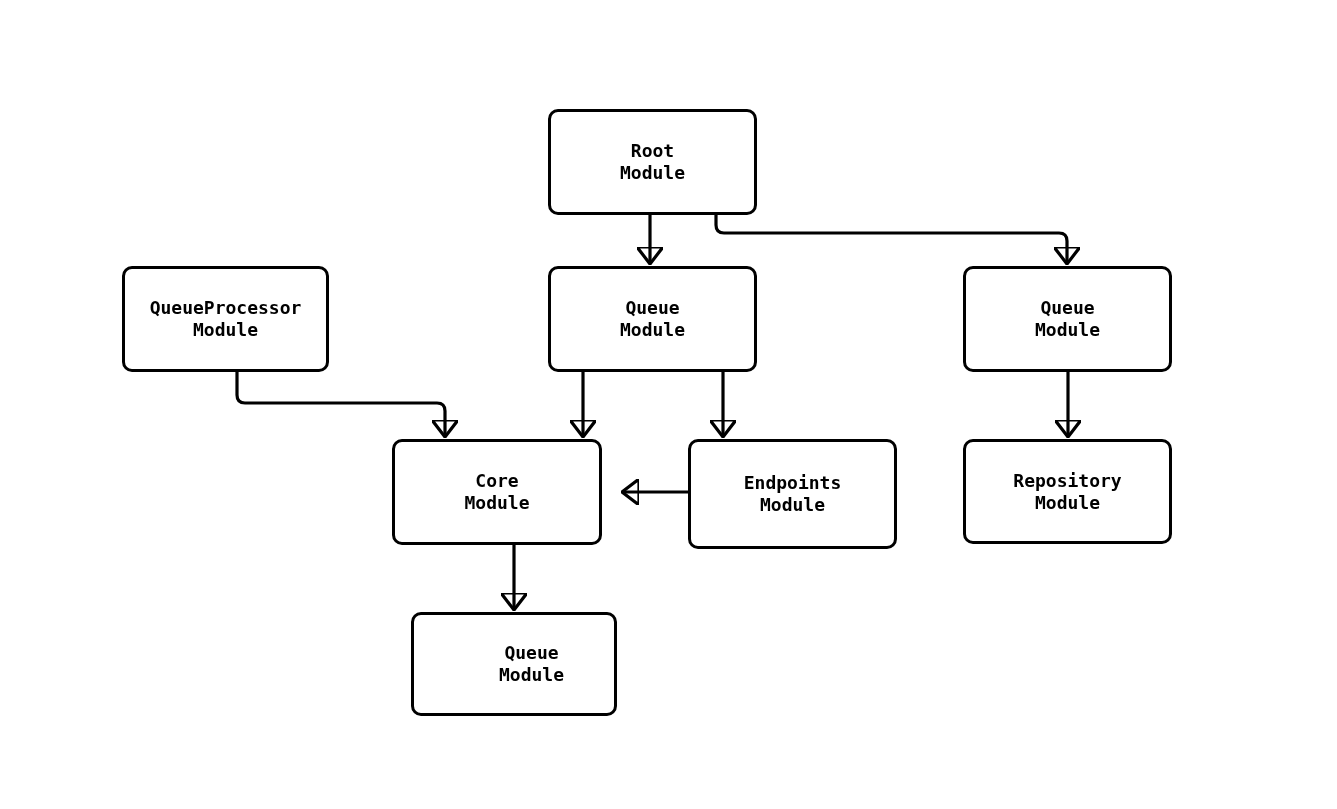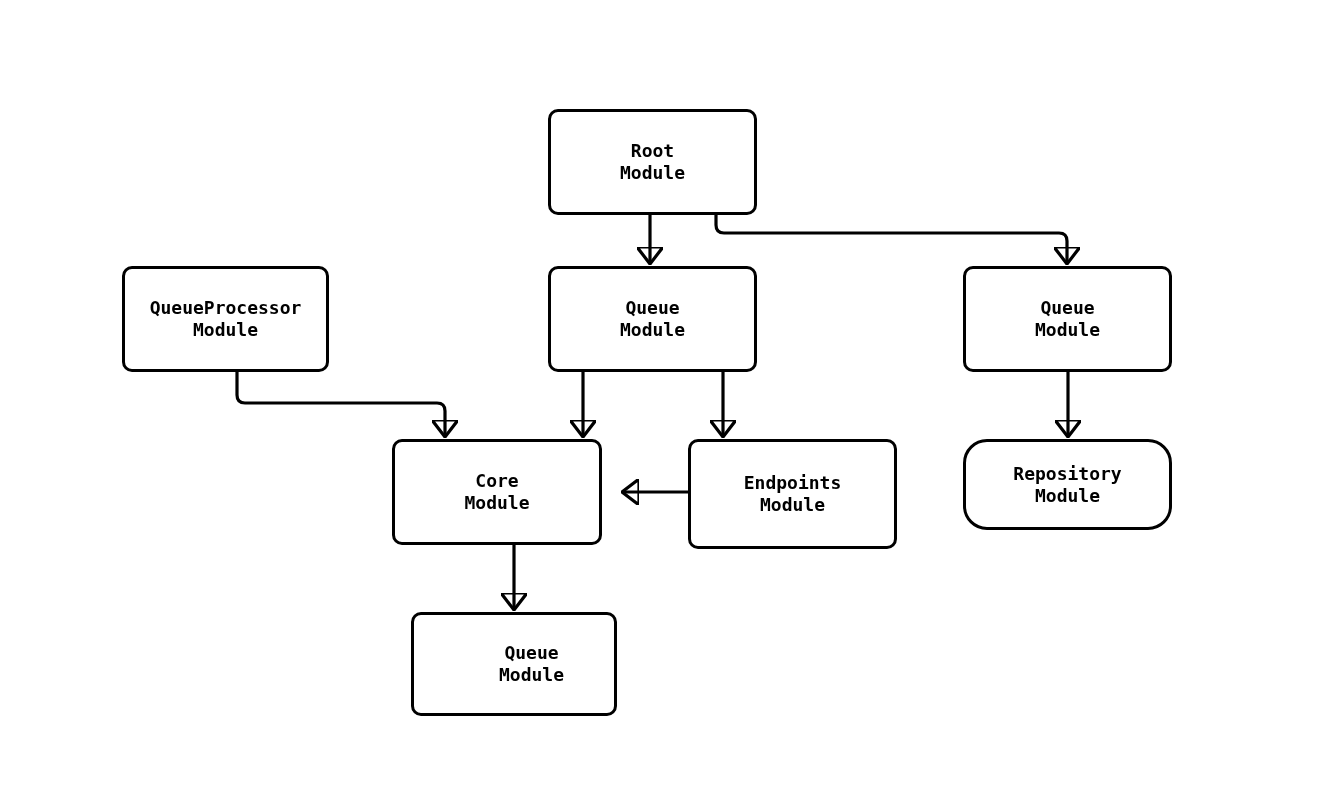--- a/index.html
+++ b/index.html
@@ -44,21 +44,21 @@
     font-size: 18px;
     line-height: 22px;
     color: #000000;
   }
   .n-root         { left: 548px; top: 93px; margin-top: 16px;  }
   .n-queueproc    { left: 122px; top: 266px; width: 207px; }
   .n-server       { left: 548px; top: 266px; }
   .n-global       { left: 963px; top: 266px; }
   .n-core         { left: 392px; top: 439px; width: 210px; }
   .n-endpoints    { left: 688px; top: 439px; height: 110px; }
-  .n-repository   { left: 963px; top: 439px; height: 91px; border-radius: 24px; }
+  .n-repository   { left: 963px; top: 439px; height: 105px; }
   .n-queue        { left: 411px; top: 612px; width: 206px; height: 104px; padding-left: 35px; }
 </style>
 </head>
 <body>
 
 <div class="canvas">
 
   <svg class="edges" viewBox="0 0 1337 809" xmlns="http://www.w3.org/2000/svg">
     <defs>
       <marker id="arrowhead" markerUnits="userSpaceOnUse" markerWidth="18" markerHeight="26" refX="16" refY="13" orient="auto">

